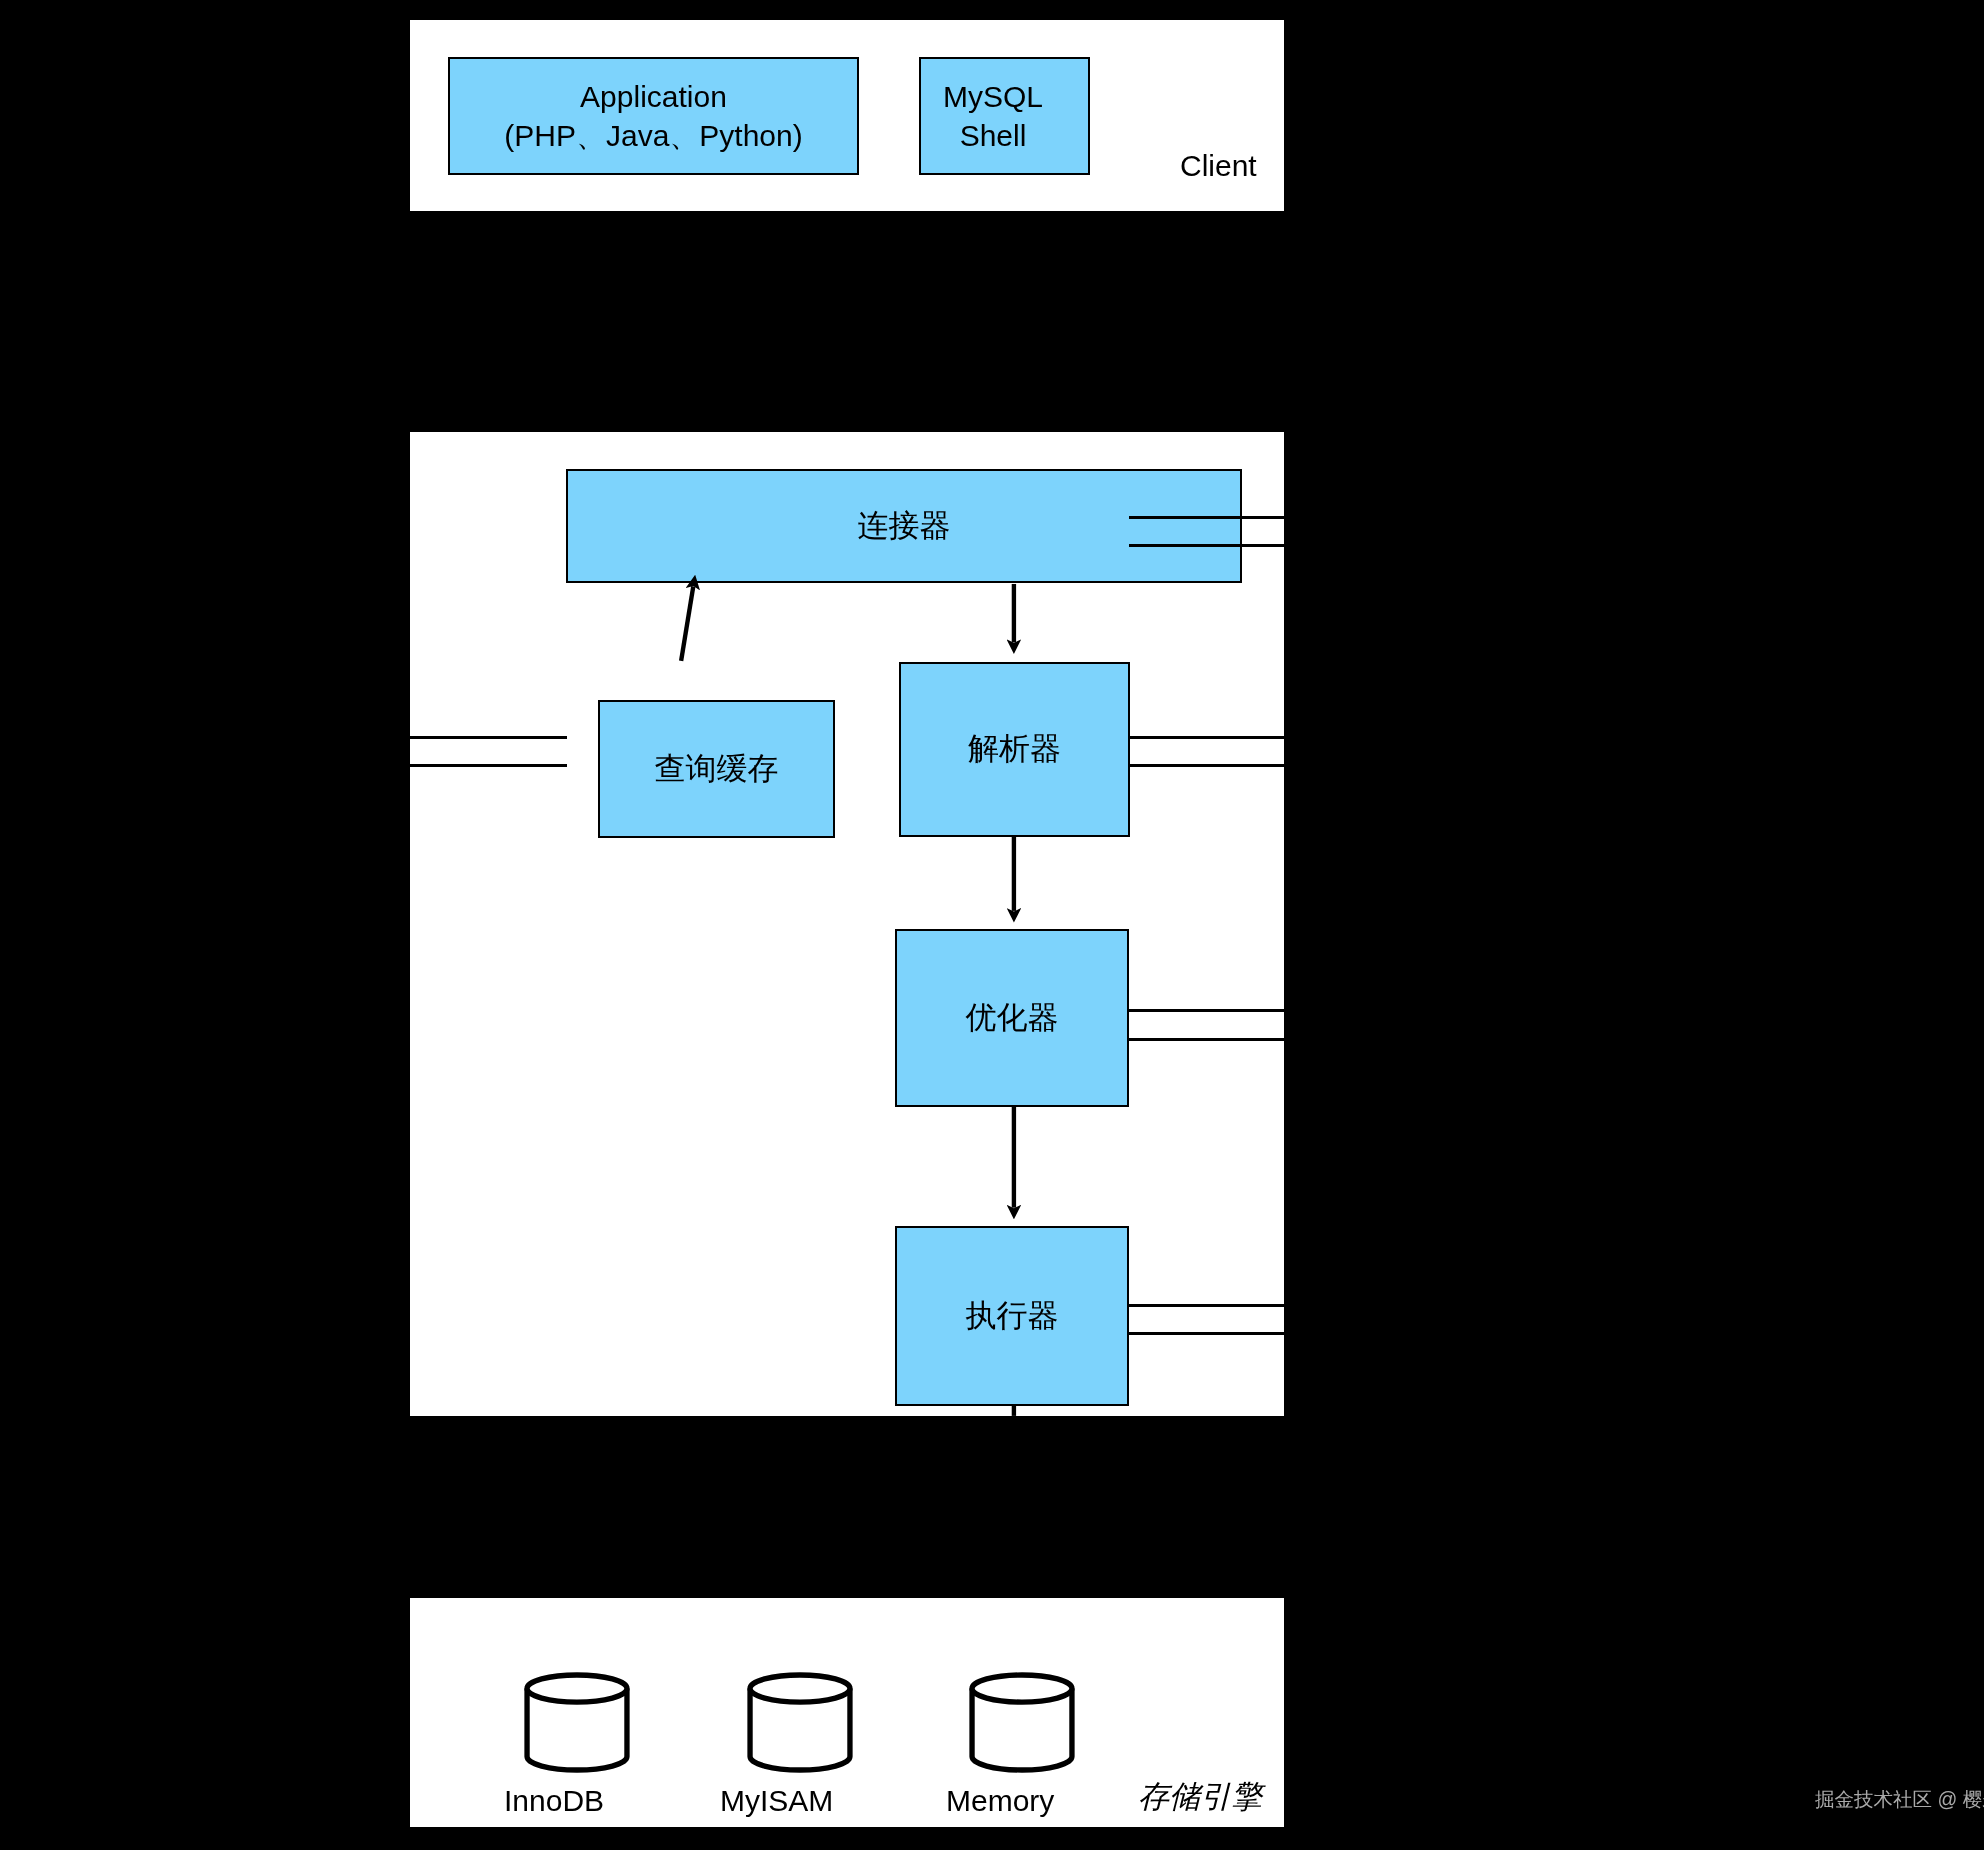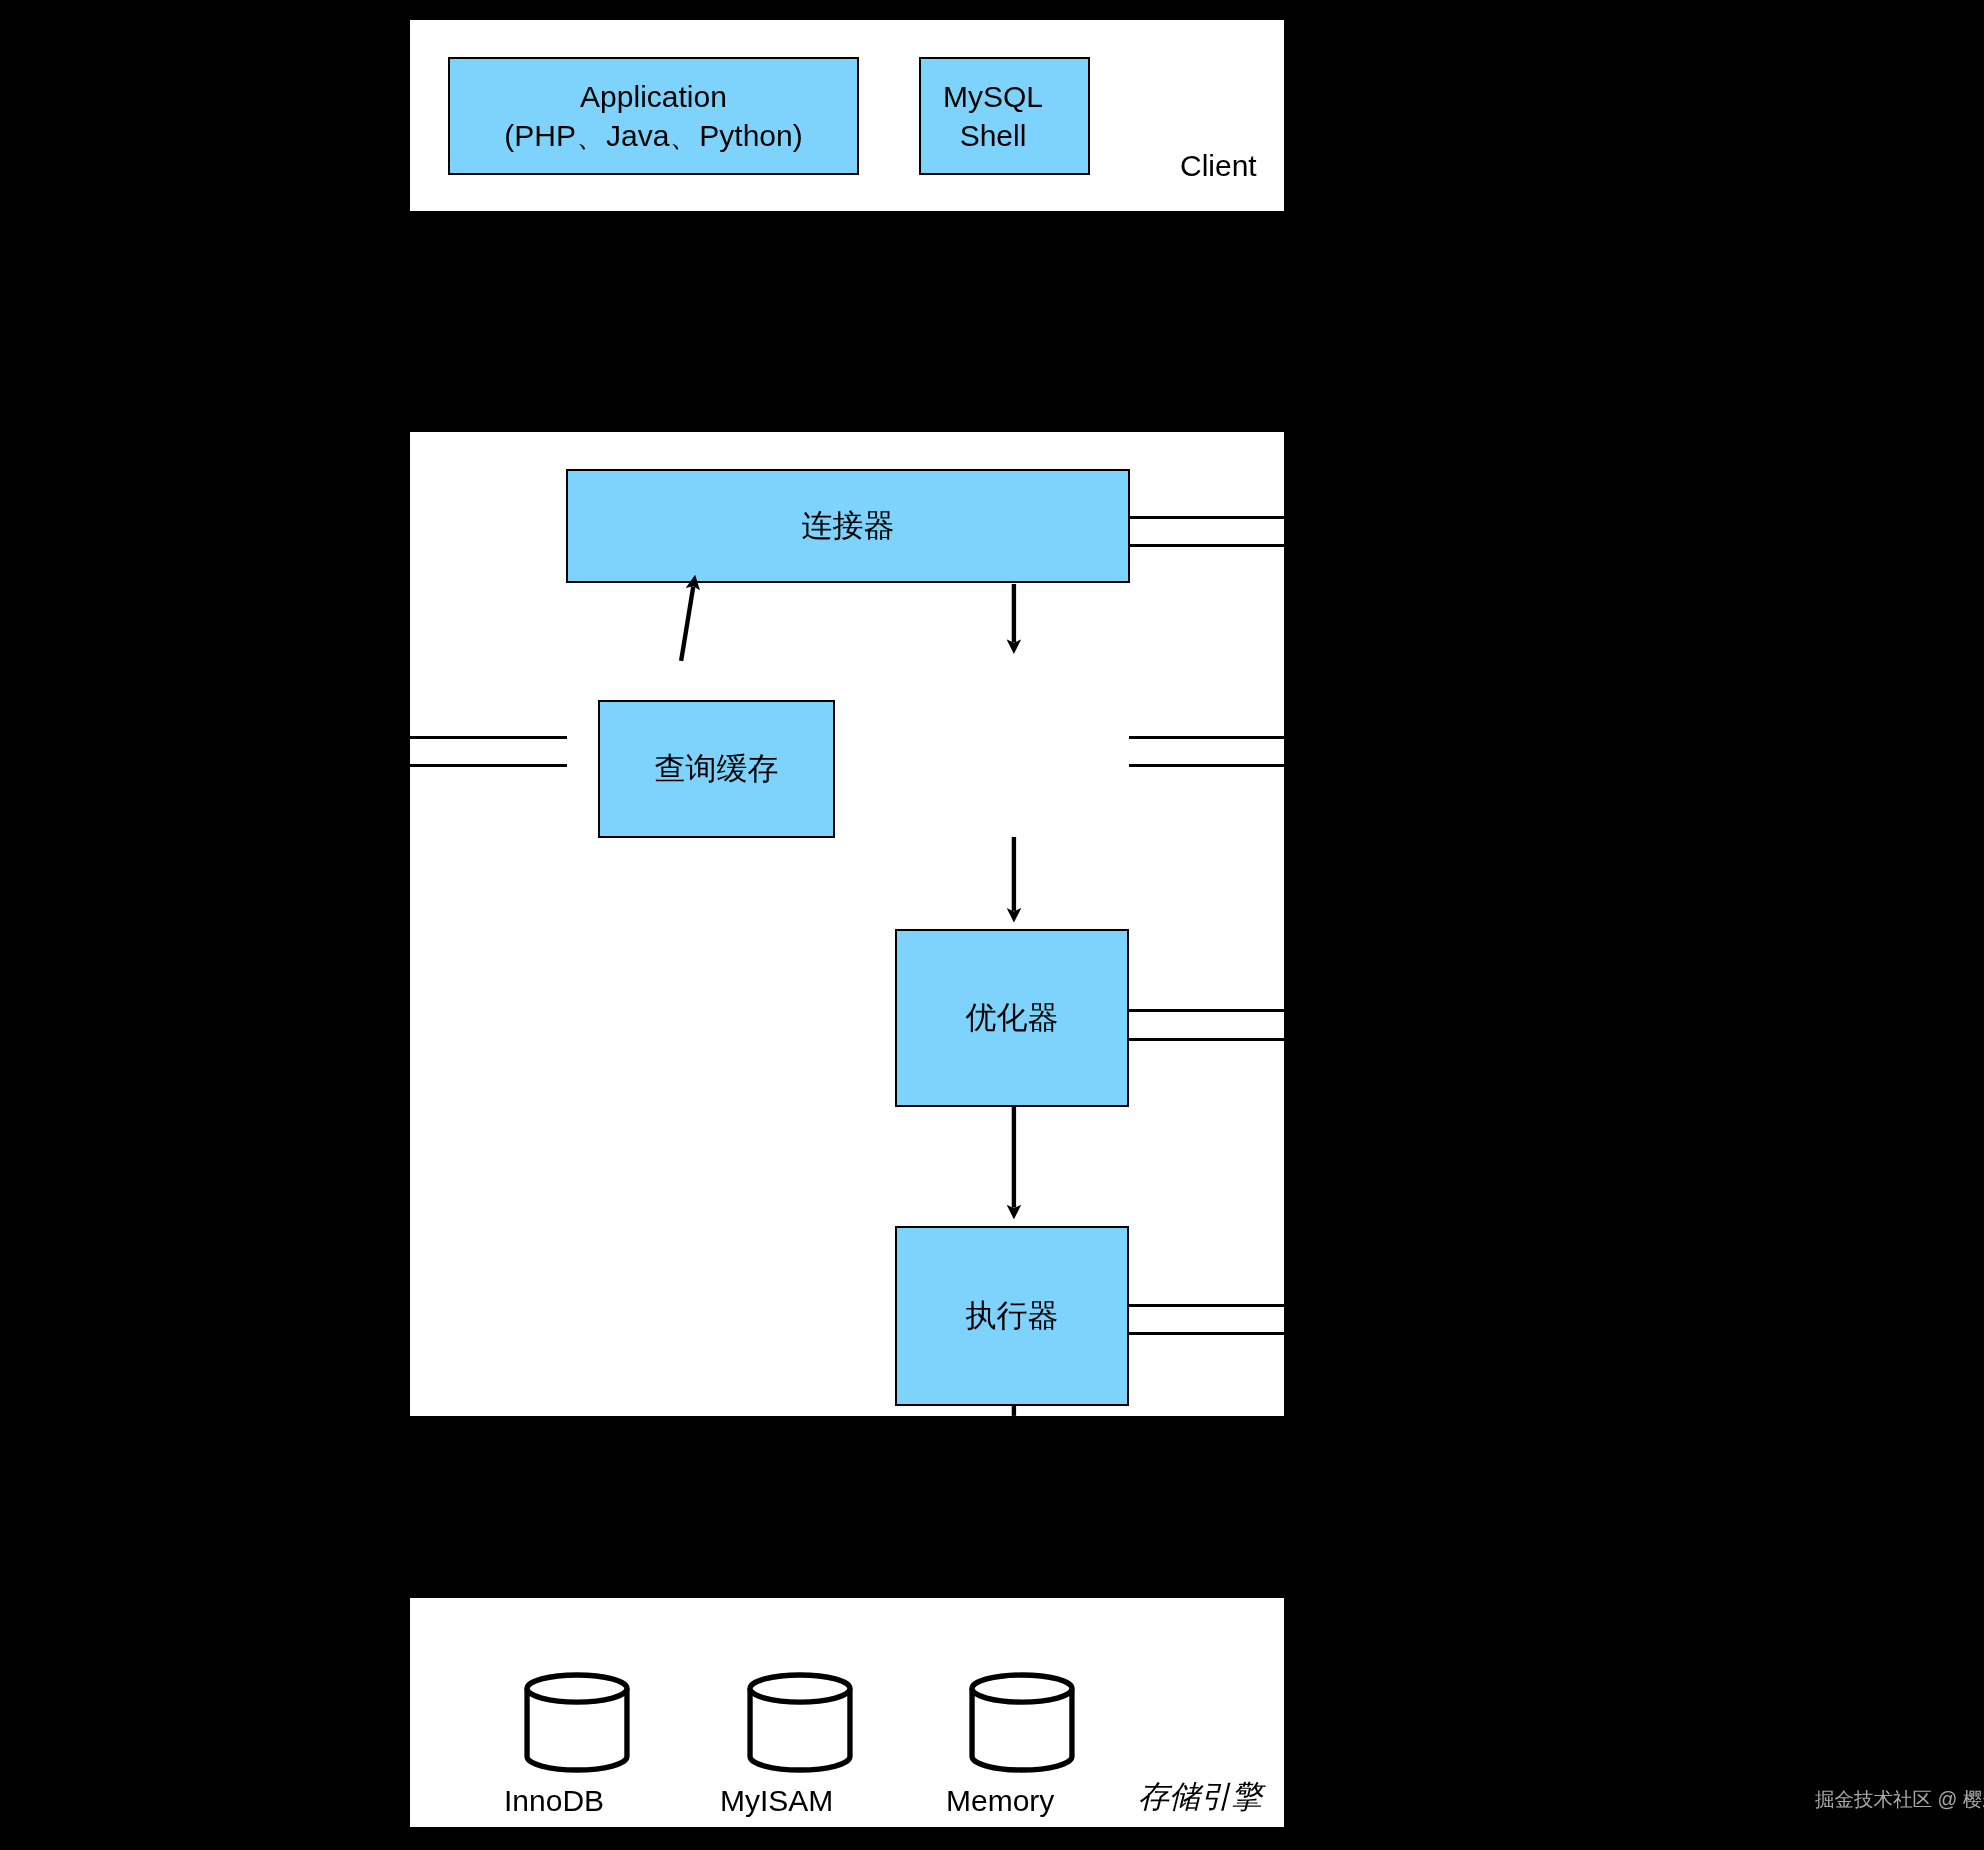--- a/index.html
+++ b/index.html
@@ -30,34 +30,37 @@
   </div>
 
   <div class="box" style="left:919px;top:57px;width:171px;height:118px;">
     <span class="en" style="position:absolute;left:-12px;width:168px;">MySQL Shell</span>
   </div>
 
   <div class="lbl en" style="left:1168px;top:146px;margin-left:12px;">Client</div>
 
   <div class="panel" style="left:410px;top:432px;width:874px;height:984px;"></div>
 
-  <div class="box" style="left:566px;top:469px;width:564px;height:114px;justify-content:center;">
+  <div class="box" style="left:566px;top:469px;width:676px;height:114px;justify-content:center;">
     <span class="cn">连接器</span>
   </div>
 
   <div class="lineH" style="left:1129px;top:516px;width:156px;"></div>
   <div class="lineH" style="left:1129px;top:544px;width:156px;"></div>
 
   <div class="box" style="left:566px;top:700px;width:237px;height:138px;margin-left:32px;">
     <span class="cn">查询缓存</span>
   </div>
 
   <div class="lineH" style="left:410px;top:736px;width:157px;"></div>
   <div class="lineH" style="left:410px;top:764px;width:157px;"></div>
 
+  <div class="box" style="left:899px;top:662px;width:231px;height:175px;">
+    <span class="cn">解析器</span>
+  </div>
   <div class="lineH" style="left:1129px;top:736px;width:156px;"></div>
   <div class="lineH" style="left:1129px;top:764px;width:156px;"></div>
 
   <div class="box" style="left:895px;top:929px;width:234px;height:178px;">
     <span class="cn">优化器</span>
   </div>
   <div class="lineH" style="left:1129px;top:1009px;width:156px;"></div>
   <div class="lineH" style="left:1129px;top:1038px;width:156px;"></div>
 
   <div class="box" style="left:895px;top:1226px;width:234px;height:180px;">

